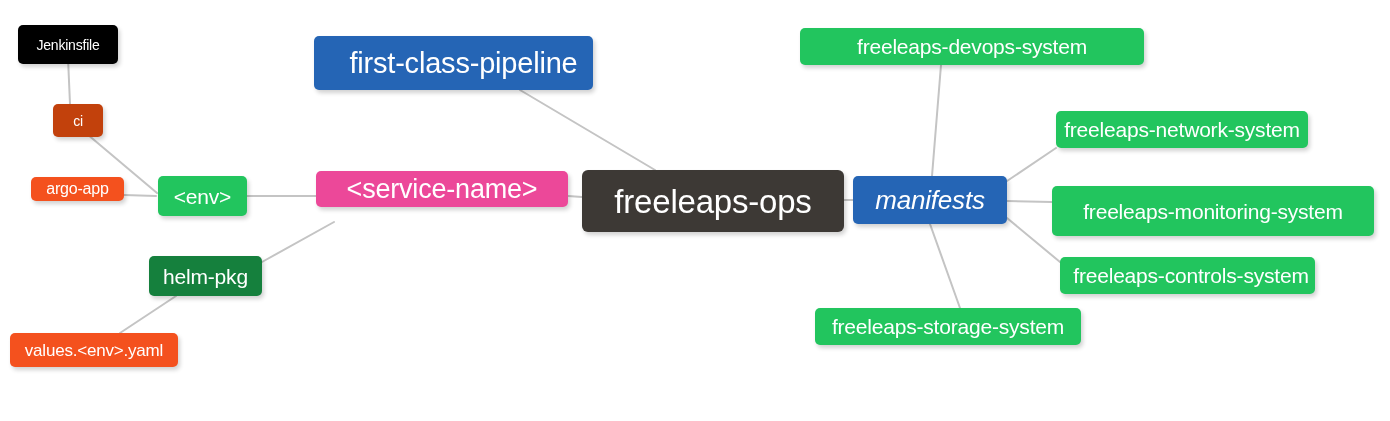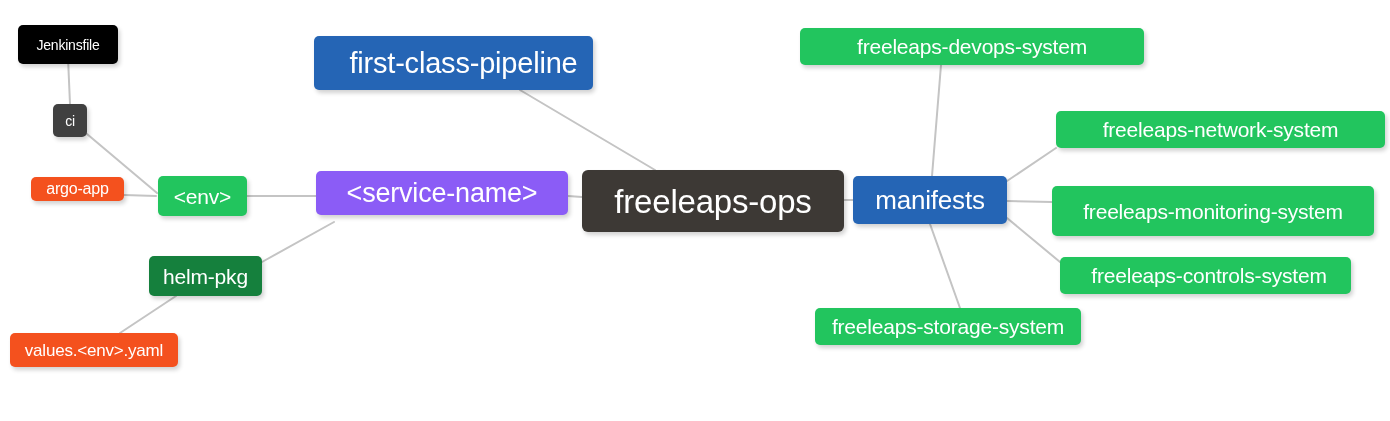--- a/index.html
+++ b/index.html
@@ -65,56 +65,56 @@
       <line x1="941" y1="65" x2="932" y2="176" stroke="#c4c4c4" stroke-width="2" stroke-linecap="round"></line>
       <line x1="1056" y1="148" x2="1007" y2="181" stroke="#c4c4c4" stroke-width="2" stroke-linecap="round"></line>
       <line x1="1052" y1="202" x2="1007" y2="201" stroke="#c4c4c4" stroke-width="2" stroke-linecap="round"></line>
       <line x1="1060" y1="262" x2="1007" y2="218" stroke="#c4c4c4" stroke-width="2" stroke-linecap="round"></line>
       <line x1="960" y1="308" x2="930" y2="224" stroke="#c4c4c4" stroke-width="2" stroke-linecap="round"></line>
     </svg>
   <div id="node-layer">
       <div class="node" style="left: 18px; top: 25px; width: 100px; height: 39px; background: #000000; font-size: 14px;">
         <span class="node-label">Jenkinsfile</span>
       </div>
-      <div class="node" style="left: 53px; top: 104px; width: 34px; height: 33px; background: #404040; font-size: 14px;">
+      <div class="node" style="left: 53px; top: 104px; width: 50px; height: 33px; background: #c2410c; font-size: 14px;">
         <span class="node-label">ci</span>
       </div>
       <div class="node" style="left: 31px; top: 177px; width: 93px; height: 24px; background: rgb(244, 81, 30); font-size: 16px;">
         <span class="node-label">argo-app</span>
       </div>
       <div class="node" style="left: 158px; top: 176px; width: 89px; height: 40px; background: rgb(34, 197, 94); font-size: 21px;">
         <span class="node-label">&lt;env&gt;</span>
       </div>
       <div class="node" style="left: 149px; top: 256px; width: 113px; height: 40px; background: #15803d; font-size: 21px;">
         <span class="node-label">helm-pkg</span>
       </div>
       <div class="node" style="left: 10px; top: 333px; width: 168px; height: 34px; background: rgb(244, 81, 30); font-size: 17px;">
         <span class="node-label">values.&lt;env&gt;.yaml</span>
       </div>
       <div class="node" style="left: 314px; top: 36px; width: 279px; height: 54px; background: rgb(37, 101, 181); font-size: 29px; padding-left: 20px;">
         <span class="node-label">first-class-pipeline</span>
       </div>
-      <div class="node" style="left: 316px; top: 171px; width: 252px; height: 44px; background: #8b5cf6; font-size: 27px;">
+      <div class="node" style="left: 316px; top: 171px; width: 252px; height: 36px; background: #ec4899; font-size: 27px;">
         <span class="node-label">&lt;service-name&gt;</span>
       </div>
       <div class="node" style="left: 582px; top: 170px; width: 262px; height: 62px; background: rgb(61, 57, 53); font-size: 33px; border-radius: 6px;">
         <span class="node-label">freeleaps-ops</span>
       </div>
-      <div class="node" style="left: 853px; top: 176px; width: 154px; height: 48px; background: rgb(37, 101, 181); font-size: 26px;">
+      <div class="node" style="left: 853px; top: 176px; width: 154px; height: 48px; background: rgb(37, 101, 181); font-size: 26px; font-style: italic;">
         <span class="node-label">manifests</span>
       </div>
       <div class="node" style="left: 800px; top: 28px; width: 344px; height: 37px; background: rgb(34, 197, 94); font-size: 21px;">
         <span class="node-label">freeleaps-devops-system</span>
       </div>
-      <div class="node" style="left: 1056px; top: 111px; width: 329px; height: 37px; background: rgb(34, 197, 94); font-size: 21px;">
+      <div class="node" style="left: 1056px; top: 111px; width: 252px; height: 37px; background: rgb(34, 197, 94); font-size: 21px;">
         <span class="node-label">freeleaps-network-system</span>
       </div>
       <div class="node" style="left: 1052px; top: 186px; width: 322px; height: 50px; background: rgb(34, 197, 94); font-size: 21px;">
         <span class="node-label">freeleaps-monitoring-system</span>
       </div>
-      <div class="node" style="left: 1060px; top: 257px; width: 291px; height: 37px; background: rgb(34, 197, 94); font-size: 21px; padding-left: 7px;">
+      <div class="node" style="left: 1060px; top: 257px; width: 255px; height: 37px; background: rgb(34, 197, 94); font-size: 21px; padding-left: 7px;">
         <span class="node-label">freeleaps-controls-system</span>
       </div>
       <div class="node" style="left: 815px; top: 308px; width: 266px; height: 37px; background: rgb(34, 197, 94); font-size: 21px;">
         <span class="node-label">freeleaps-storage-system</span>
       </div>
     </div>
 </div>
 
 </body></html>

